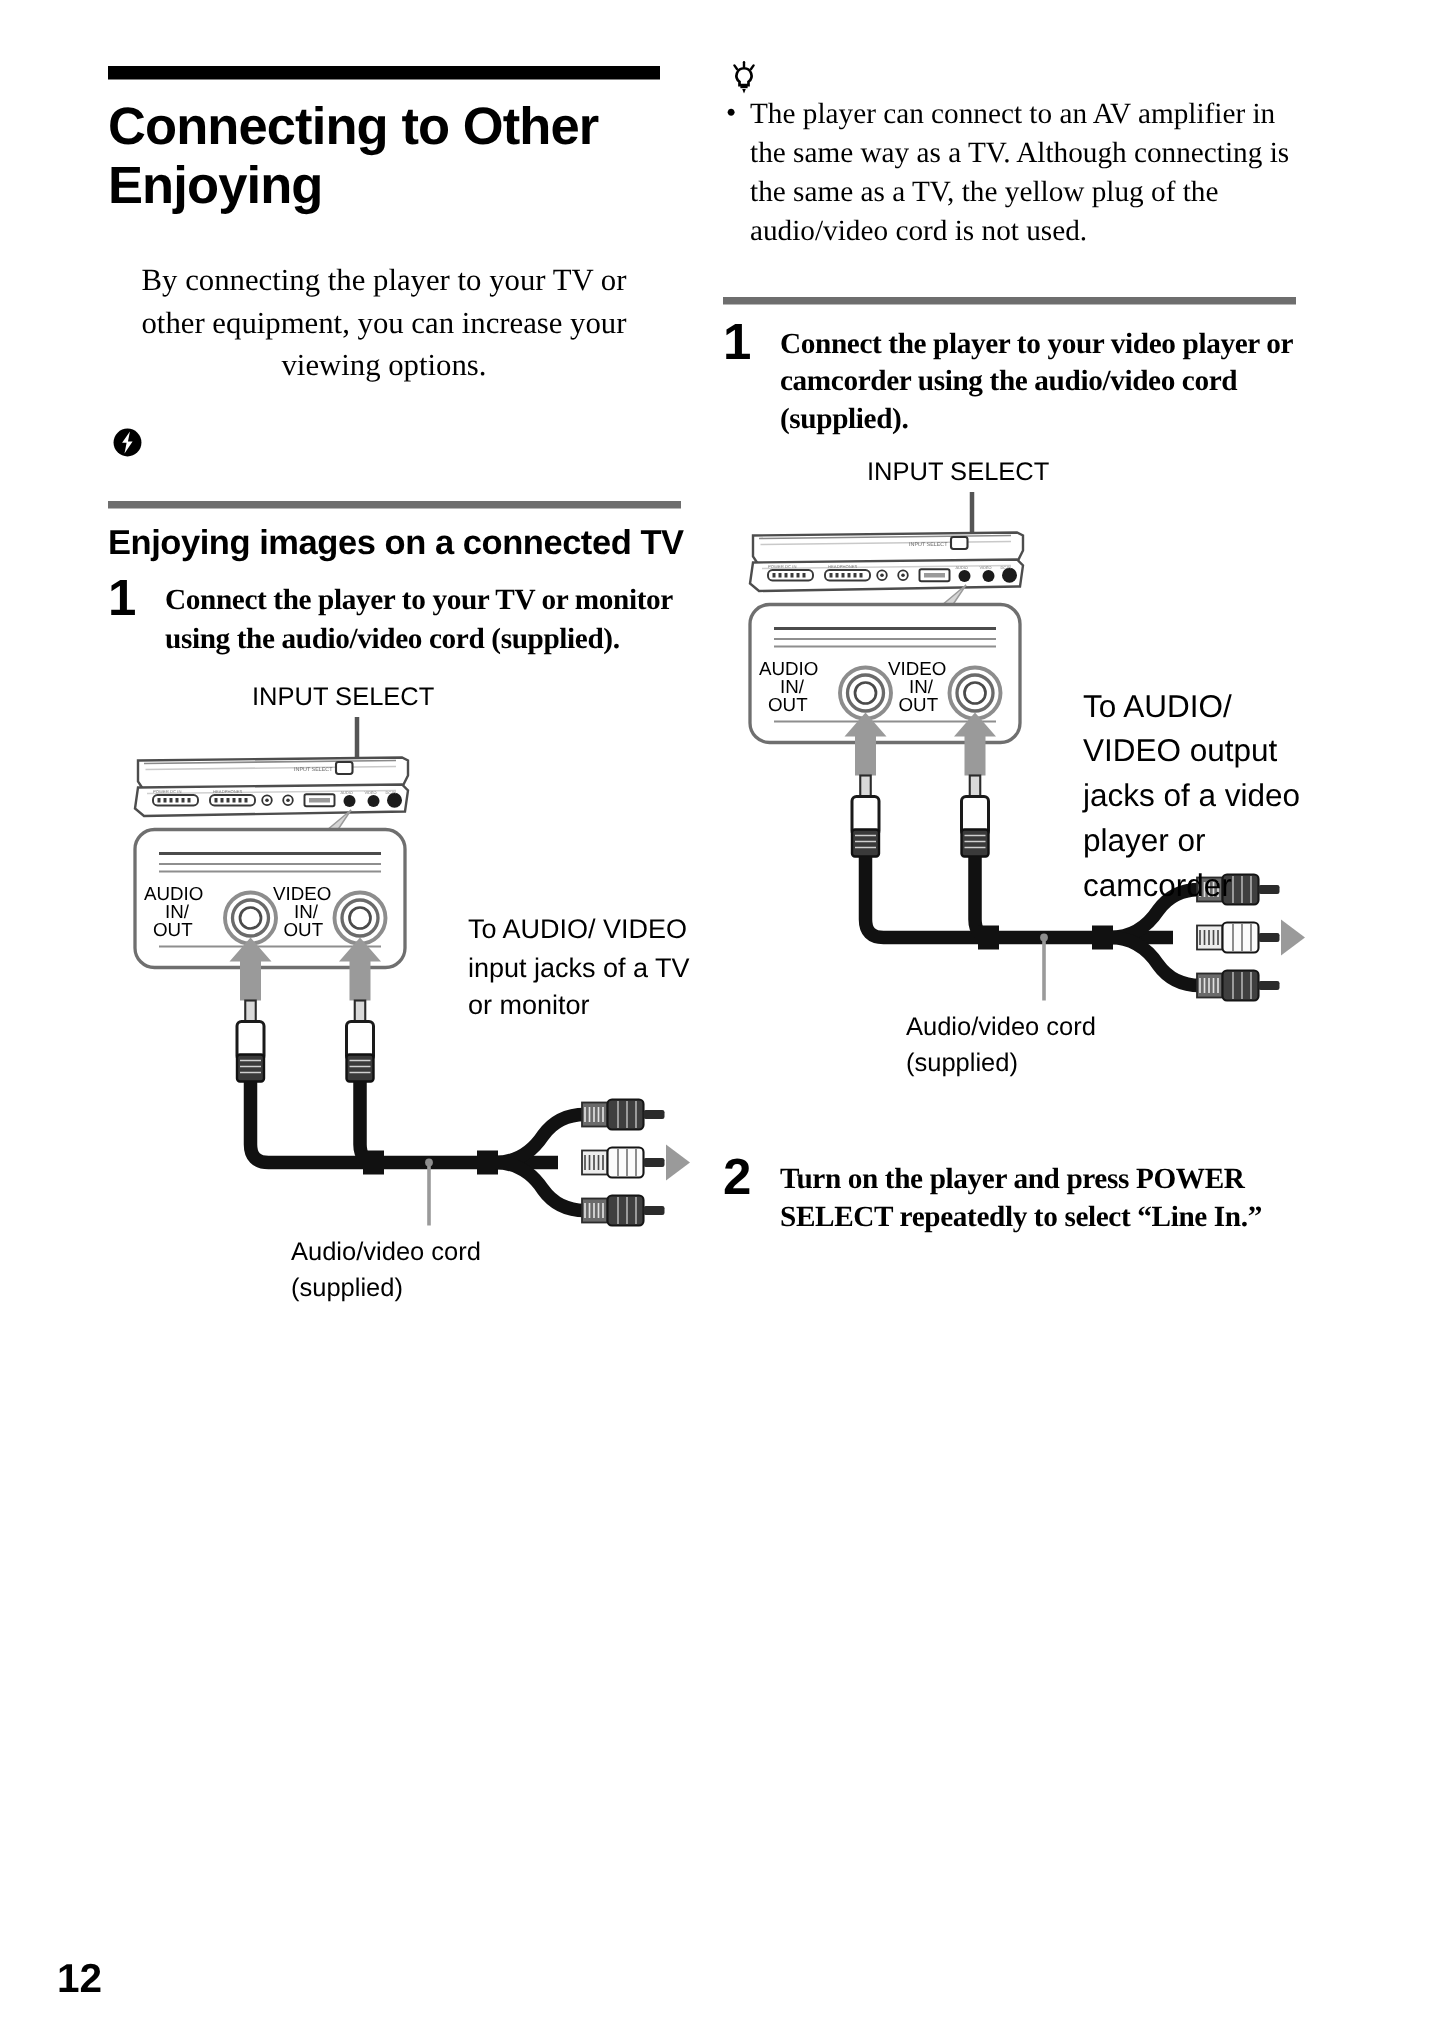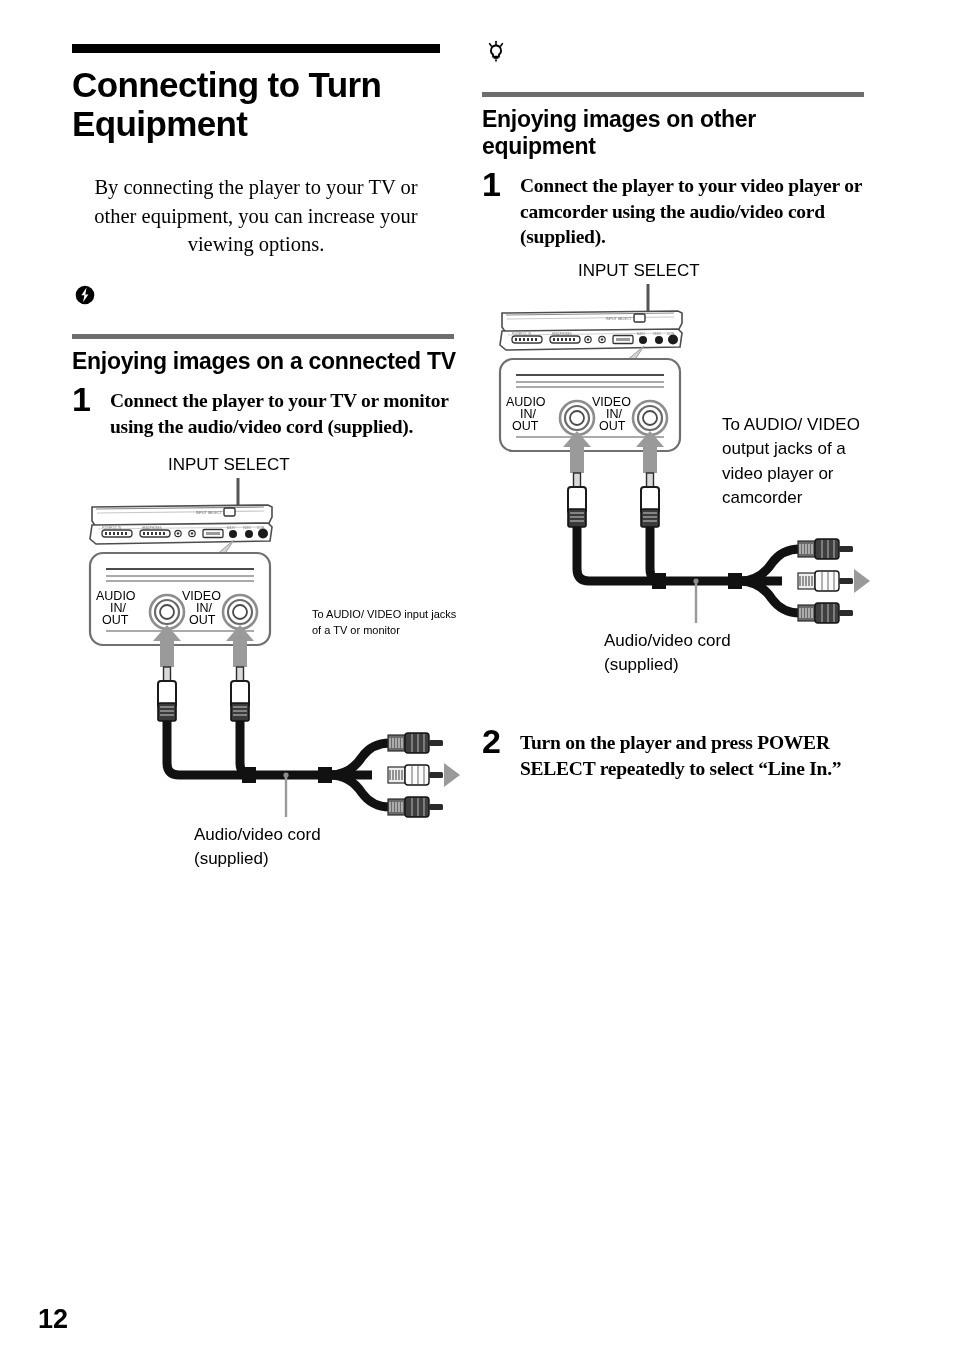--- a/index.html
+++ b/index.html
@@ -119,21 +119,21 @@
   }
 </style>
 </head>
 <body>
 
 <div class="page">
 
   <div class="col col-left" style="top:44px;">
 
     <div class="title-rule"></div>
-    <h1 class="doc-title">Connecting to Turn Equipment</h1>
+    <h1 class="doc-title">Connecting to Other Enjoying</h1>
 
     <p class="intro">By connecting the player to your TV or other equipment, you can increase your viewing options.</p>
 
     <span class="icon-note">
       <svg width="22" height="22" viewBox="0 0 22 22" aria-hidden="true">
         <circle cx="11" cy="11" r="9.3" fill="#000"></circle>
         <path d="M12.6 3.6 L7.4 11.2 L10.4 11.2 L9.0 18.3 L14.4 10.4 L11.3 10.4 Z" fill="#fff"></path>
       </svg>
     </span>
 
@@ -314,21 +314,21 @@
             <path d="M340 353 L340 371"></path>
               <path d="M346 353 L346 371"></path>
               <path d="M352 353 L352 371"></path>
           </g>
           <rect x="357" y="359" width="14" height="6" rx="1.5" fill="#2b2b2b"></rect>
         </g>
 
         <path d="M372 324 L372 318 L388 330 L372 342 L372 336 Z" fill="#9a9a9a"></path>
       </svg>
 
-      <div class="sans" style="position:absolute; left:240px; top:162px; width:150px; font-size:11px; line-height:1.42;">To AUDIO/ VIDEO input jacks of a TV or monitor</div>
+      <div class="sans" style="position:absolute; left:240px; top:162px; width:150px; font-size:18px; line-height:1.42;">To AUDIO/ VIDEO input jacks of a TV or monitor</div>
 
       <div class="sans" style="position:absolute; left:122px; top:378px; width:190px; font-size:17px; line-height:1.42;">Audio/video cord (supplied)</div>
     </div>
   </div>
 
   <div class="col col-right" style="top:40px;">
 
     <span class="icon-tip">
       <svg width="24" height="24" viewBox="0 0 24 24" aria-hidden="true">
         <g stroke="#000" stroke-width="1.6" stroke-linecap="round">
@@ -336,26 +336,26 @@
           <line x1="5.6" y1="3.6" x2="7.3" y2="6"></line>
           <line x1="18.4" y1="3.6" x2="16.7" y2="6"></line>
         </g>
         <path d="M12 5.5 a5 5 0 0 0 -3 9 l0 2.2 l6 0 l0 -2.2 a5 5 0 0 0 -3 -9 z" fill="none" stroke="#000" stroke-width="1.8"></path>
         <rect x="9.6" y="17" width="4.8" height="1.8" fill="#000"></rect>
         <path d="M10.8 19.4 L13.2 19.4 L12 22.4 Z" fill="#000"></path>
       </svg>
     </span>
 
     <ul class="notes">
+      <li>The player can connect to an AV amplifier in the same way as a TV. Although connecting is the same as a TV, the yellow plug of the audio/video cord is not used.</li>
     </ul>
 
     <div style="height:28px"></div>
 
     <div class="section-rule"></div>
-    <h2 class="section-title">Enjoying images on other equipment</h2>
 
     <div class="step">
       <div class="step-num">1</div>
       <div class="step-text">Connect the player to your video player or camcorder using the audio/video cord (supplied).</div>
     </div>
 
     <div class="figure" style="margin-top:2px;">
       <svg width="392" height="460" viewBox="0 0 392 460">
 
         <text class="sans" x="96" y="25" font-size="17" fill="#000">INPUT SELECT</text>
@@ -514,21 +514,21 @@
             <path d="M340 353 L340 371"></path>
               <path d="M346 353 L346 371"></path>
               <path d="M352 353 L352 371"></path>
           </g>
           <rect x="357" y="359" width="14" height="6" rx="1.5" fill="#2b2b2b"></rect>
         </g>
 
         <path d="M372 324 L372 318 L388 330 L372 342 L372 336 Z" fill="#9a9a9a"></path>
       </svg>
 
-      <div class="sans" style="position:absolute; left:240px; top:162px; width:150px; font-size:17px; line-height:1.42;">To AUDIO/ VIDEO output jacks of a video player or camcorder</div>
+      <div class="sans" style="position:absolute; left:240px; top:162px; width:150px; font-size:21px; line-height:1.42;">To AUDIO/ VIDEO output jacks of a video player or camcorder</div>
 
       <div class="sans" style="position:absolute; left:122px; top:378px; width:190px; font-size:17px; line-height:1.42;">Audio/video cord (supplied)</div>
     </div>
 
     <div class="step" style="margin-top:14px;">
       <div class="step-num">2</div>
       <div class="step-text">Turn on the player and press POWER SELECT repeatedly to select “Line In.”</div>
     </div>
   </div>
 

